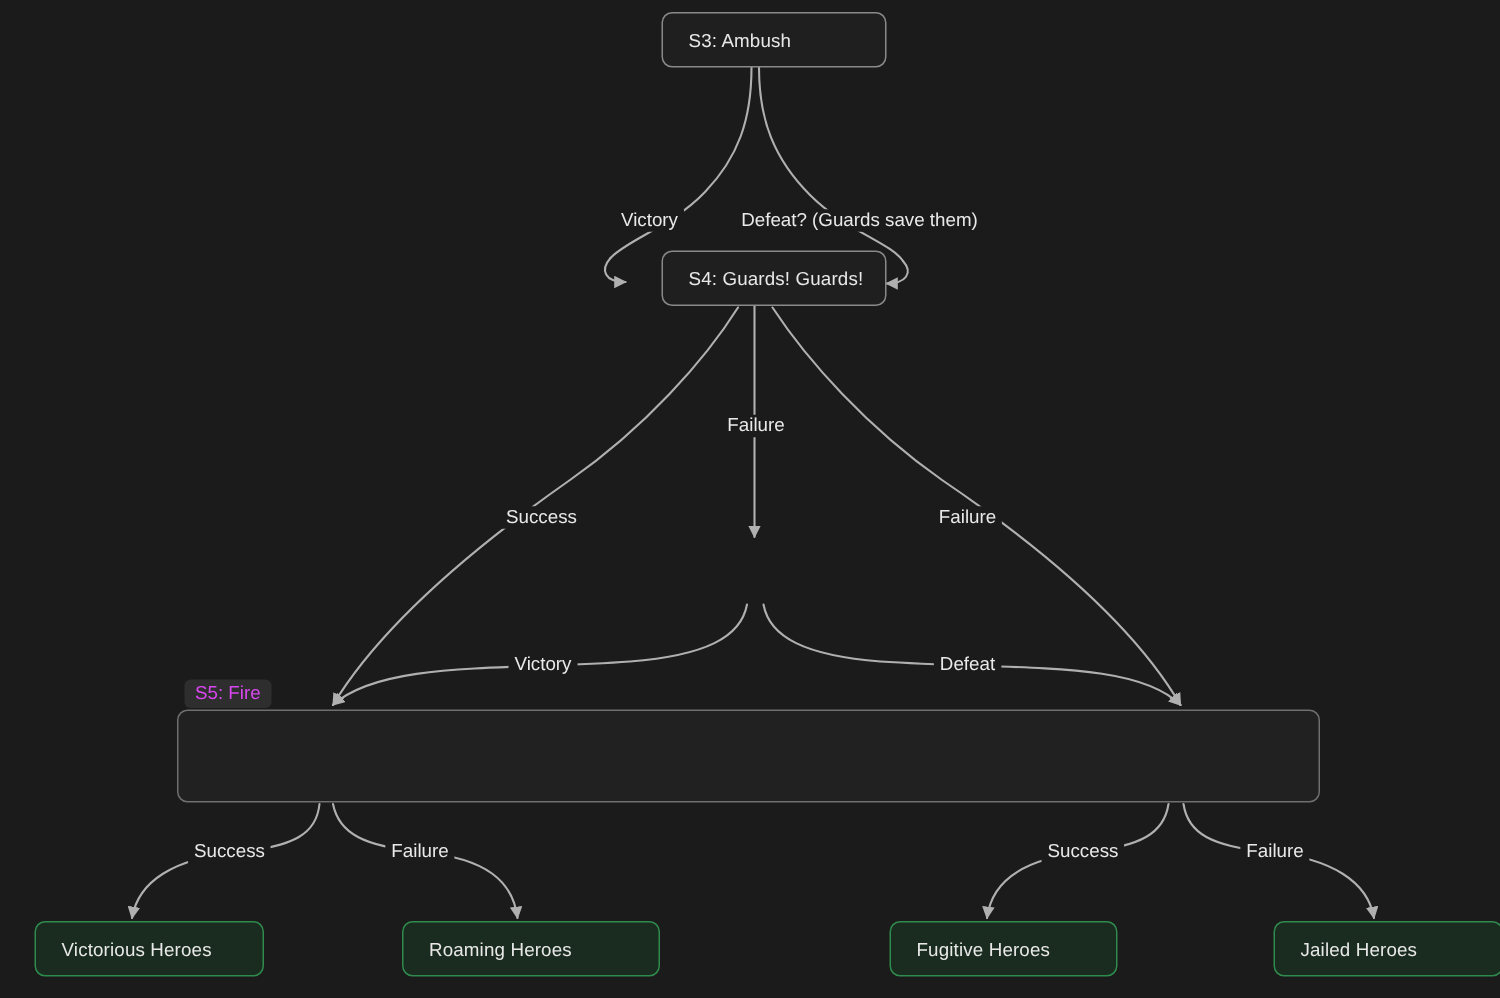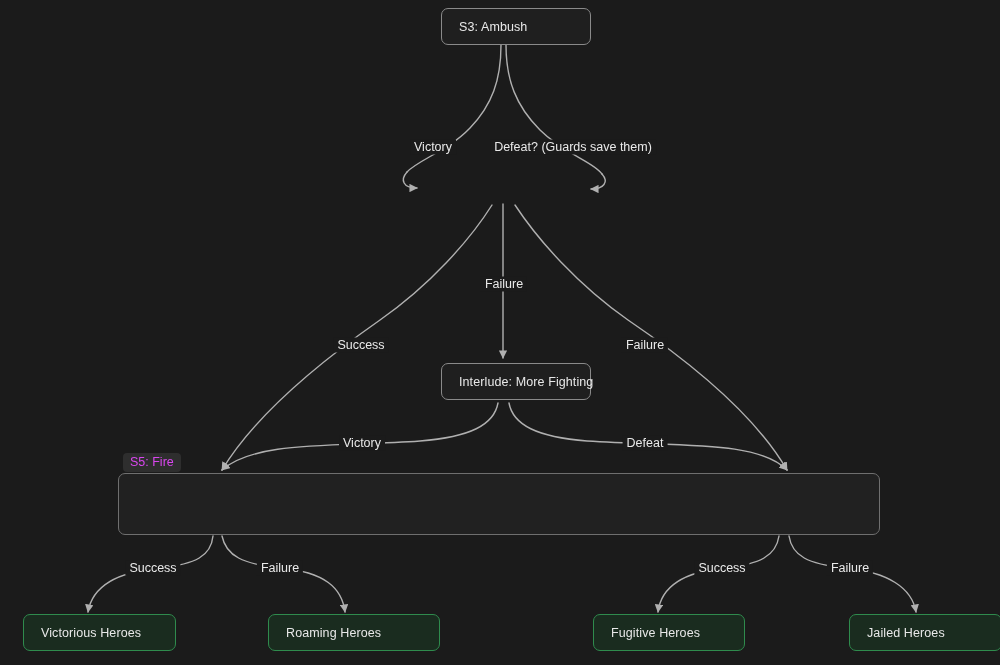--- a/index.html
+++ b/index.html
@@ -106,22 +106,22 @@
 
       <path d="M 789,536 C 792,556 808,564 845,568 C 888,572 912,588 916,612" marker-end="url(#arrow)"></path>
     </g>
   </svg>
 
   <div class="cluster" style="left:118px; top:473px; width:762px; height:62px;"></div>
   <div class="cluster-label" style="left:123px; top:453px;">S5: Fire</div>
 
   <div class="node" style="left:429px; top:8px; width:150px; height:37px;">S3: Ambush</div>
 
+  <div class="node" style="left:429px; top:167px; width:150px; height:37px;">S4: Guards! Guards!</div>
 
-  <div class="node" style="left:429px; top:363px; width:150px; height:37px;">Interlude: More Fighting</div>
 
 
 
   <div class="node result" style="left:11px; top:614px; width:153px; height:37px;text-align:right;">Victorious Heroes</div>
 
   <div class="node result" style="left:581px; top:614px; width:152px; height:37px;">Fugitive Heroes</div>
 
   <div class="node result" style="left:256px; top:614px; width:172px; height:37px;">Roaming Heroes</div>
 
   <div class="node result" style="left:837px; top:614px; width:153px; height:37px;">Jailed Heroes</div>

